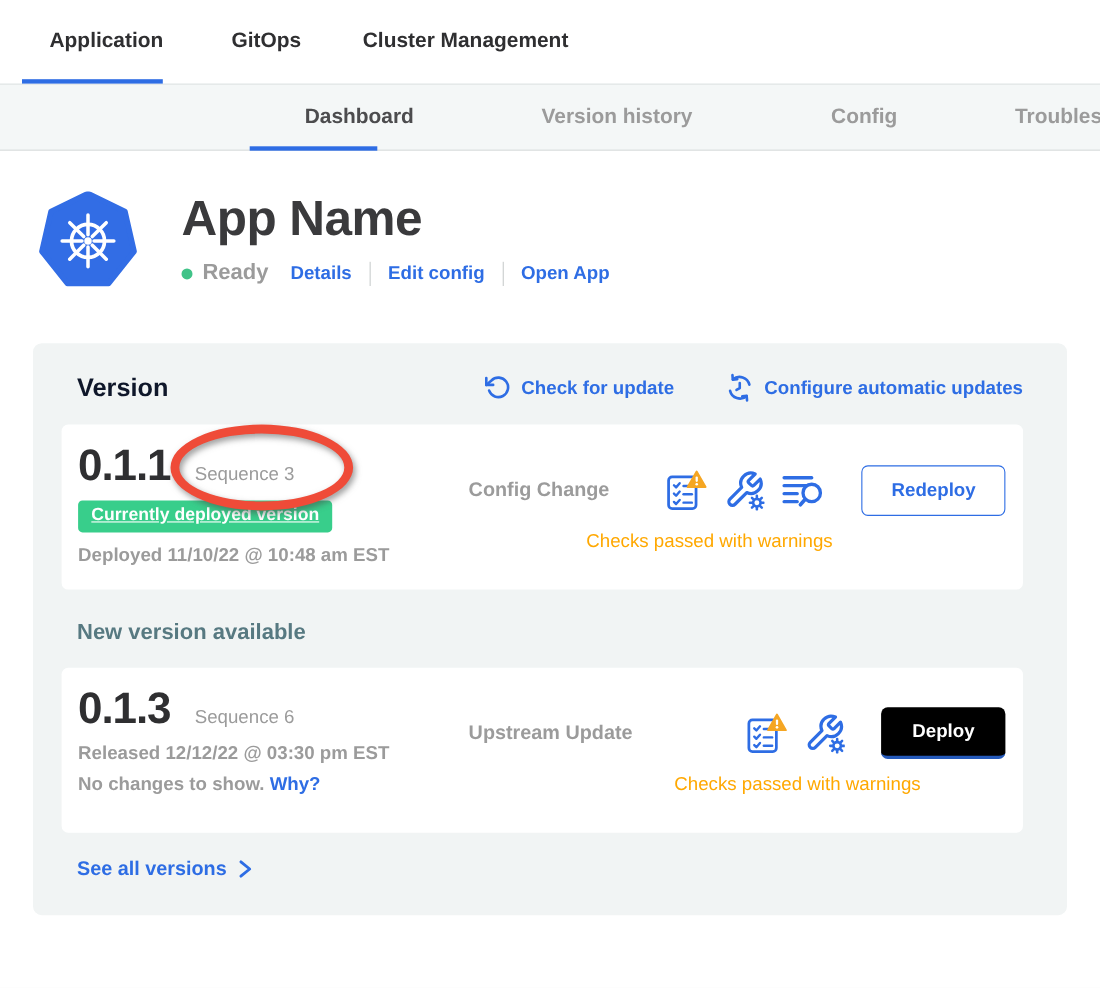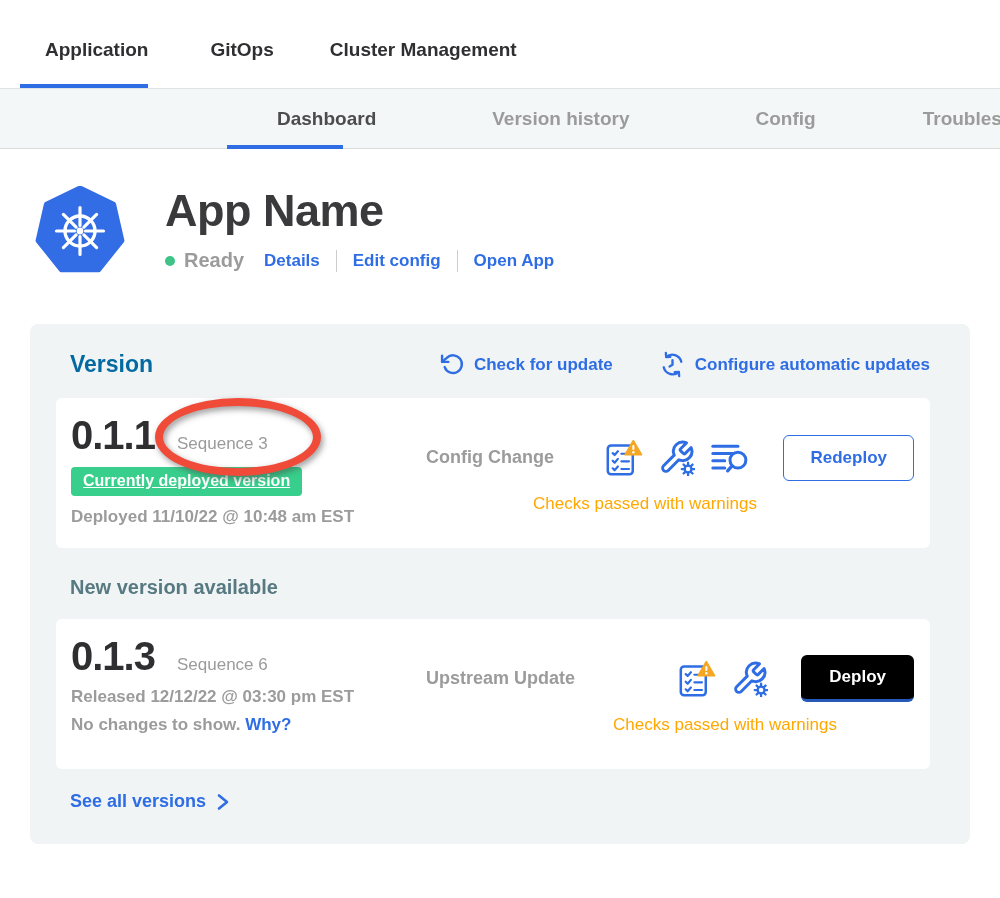--- a/index.html
+++ b/index.html
@@ -6,21 +6,21 @@
   html, body { width: 1000px; height: 898px; }
   body {
     font-family: "Liberation Sans", "DejaVu Sans", sans-serif;
     background: #ffffff;
     color: #323234;
     overflow: hidden;
     position: relative;
   }
 
   
-  .top-nav { display: flex; align-items: stretch; height: 76px; background: #fff; margin-top: 12px; }
+  .top-nav { display: flex; align-items: stretch; height: 76px; background: #fff; }
   .top-tab {
     font-size: 19px; font-weight: 700; color: #2f2f31;
     display: flex; align-items: center; position: relative; cursor: pointer;
     white-space: nowrap;
   }
   .top-tab.t1 { margin-left: 45px; }
   .top-tab.t2 { margin-left: 62px; }
   .top-tab.t3 { margin-left: 56px; }
   .top-tab.active::after {
     content: ""; position: absolute; left: -25px; right: 0; bottom: 0;
@@ -59,21 +59,21 @@
   .link-divider { width: 1px; height: 22px; background: #c9cdcd; margin: 0 16px; }
 
   
   .version-panel {
     margin: 48px 30px 0 30px;
     background: #f1f4f4;
     border-radius: 8px;
     padding: 27px 40px 32px 26px;
   }
   .panel-header { display: flex; align-items: center; }
-  .panel-title { font-size: 23px; font-weight: 800; color: #0369a1; margin-left: 14px; }
+  .panel-title { font-size: 23px; font-weight: 800; color: #0f172a; margin-left: 14px; }
   .panel-actions { margin-left: auto; display: flex; align-items: center; gap: 46px; }
   .panel-action { display: flex; align-items: center; gap: 9px; color: #2e6de4; font-size: 17px; font-weight: 700; cursor: pointer; }
 
   .version-card {
     background: #fff; border-radius: 6px; margin-top: 20px;
     padding: 12px 16px 18px 15px; display: flex; min-height: 150px;
   }
   .vc-left { width: 355px; flex-shrink: 0; }
   .version-line { display: flex; align-items: baseline; position: relative; margin-top: 2px; }
   .version-number { font-size: 40px; font-weight: 800; color: #2f2f31; letter-spacing: -1px; line-height: 46px; }

